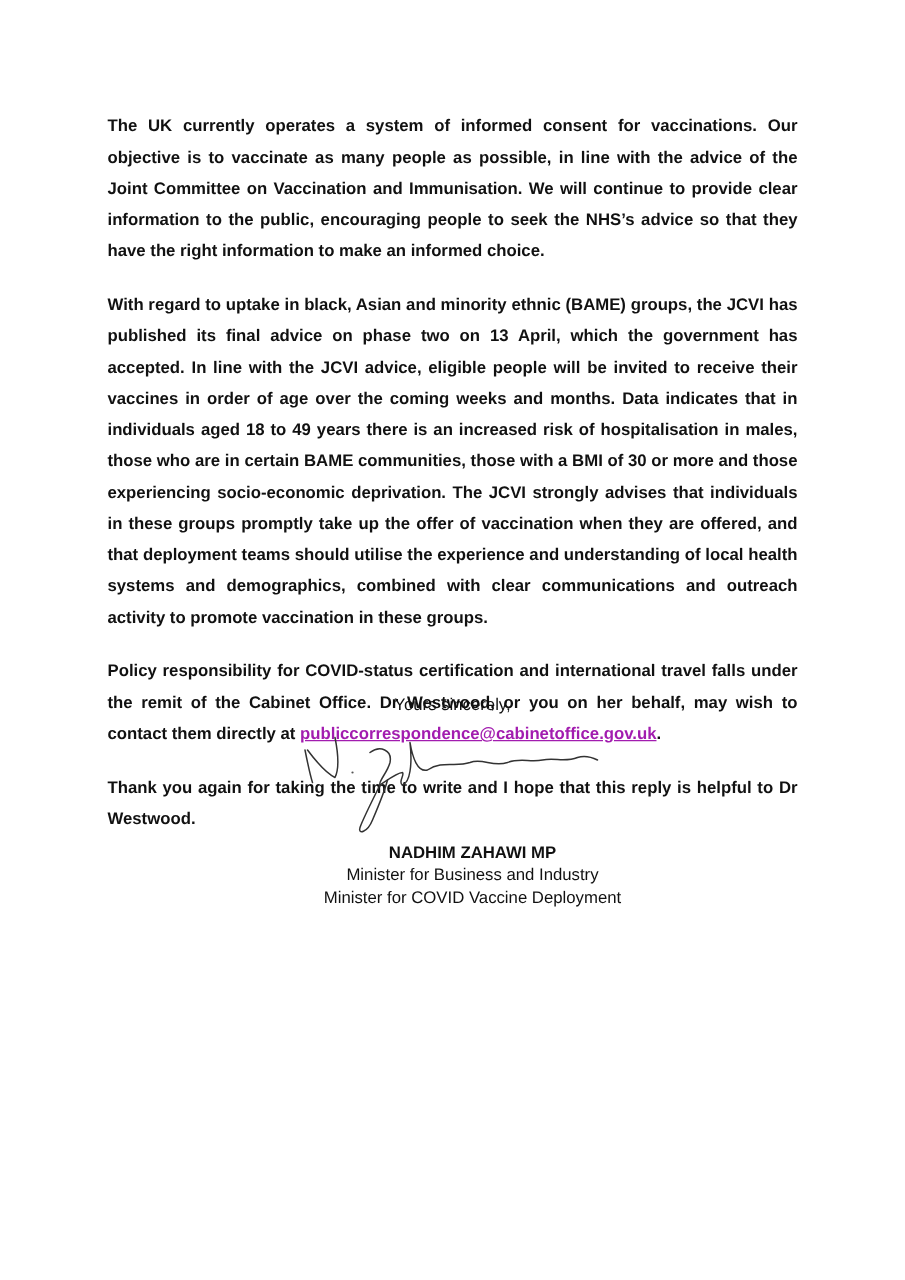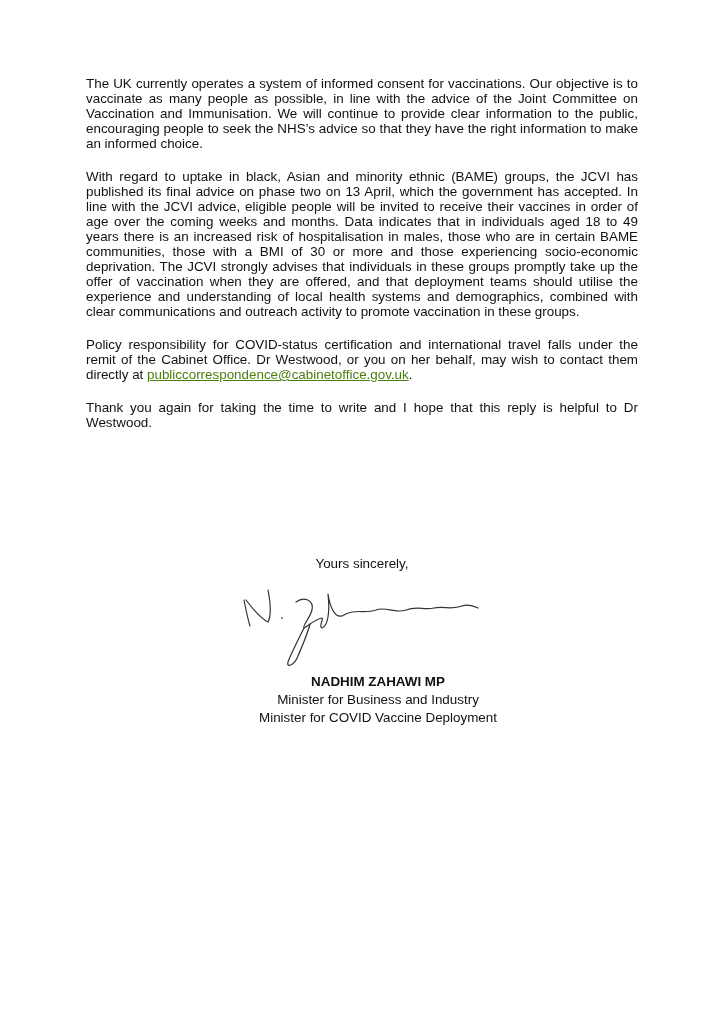--- a/index.html
+++ b/index.html
@@ -1,22 +1,22 @@
 <!DOCTYPE html>
 <html><head>
 <meta charset="utf-8">
 <style>
   html, body { margin: 0; padding: 0; background: #ffffff; }
   body { width: 724px; height: 1024px; position: relative; overflow: hidden;
          font-family: "Liberation Sans", sans-serif; color: #111111; }
   .page { position: absolute; left: 0; top: 0; width: 724px; height: 1024px; background: #fff; }
-  .body-text { position: absolute; left: 86px; top: 76px; width: 552px;
-               font-size: 13.4px; line-height: 15px; text-align: justify; }
+  .body-text { position: absolute; left: 86px; top: 88px; width: 552px;
+               font-size: 13.4px; line-height: 25px; text-align: justify; font-weight: bold; }
   .para { margin: 0 0 18px 0; }
-  a.email { color: #4d7c0f; text-decoration: underline; }
+  a.email { color: #a21caf; text-decoration: underline; }
   .closing { position: absolute; left: 0; width: 724px; text-align: center; font-size: 13.4px; line-height: 18px; }
   .valediction { top: 555px; }
   .sig { position: absolute; left: 238px; top: 580px; width: 260px; height: 90px; }
   .signatory { top: 673px; padding-left: 16px; }
   .signatory .name { font-weight: bold; }
 </style>
 </head>
 <body>
 
 <div class="page">

